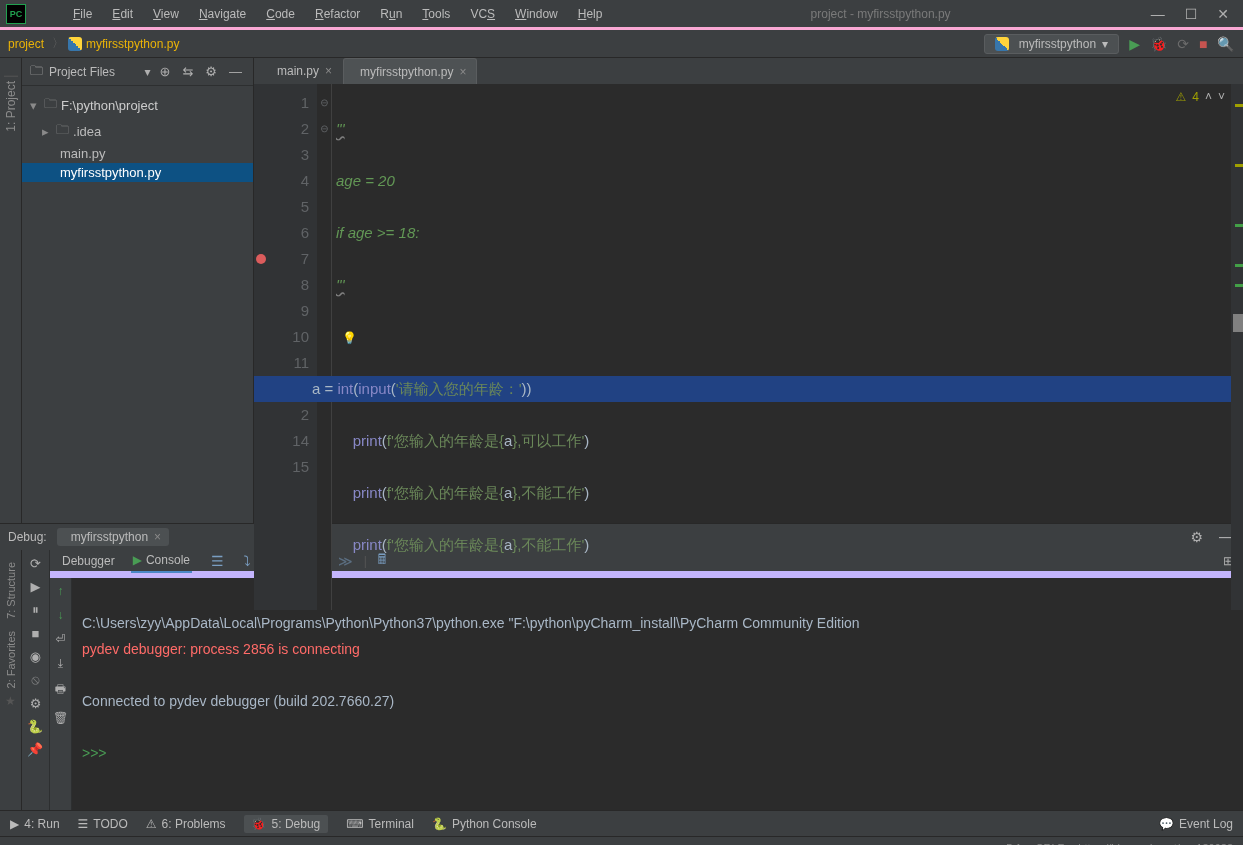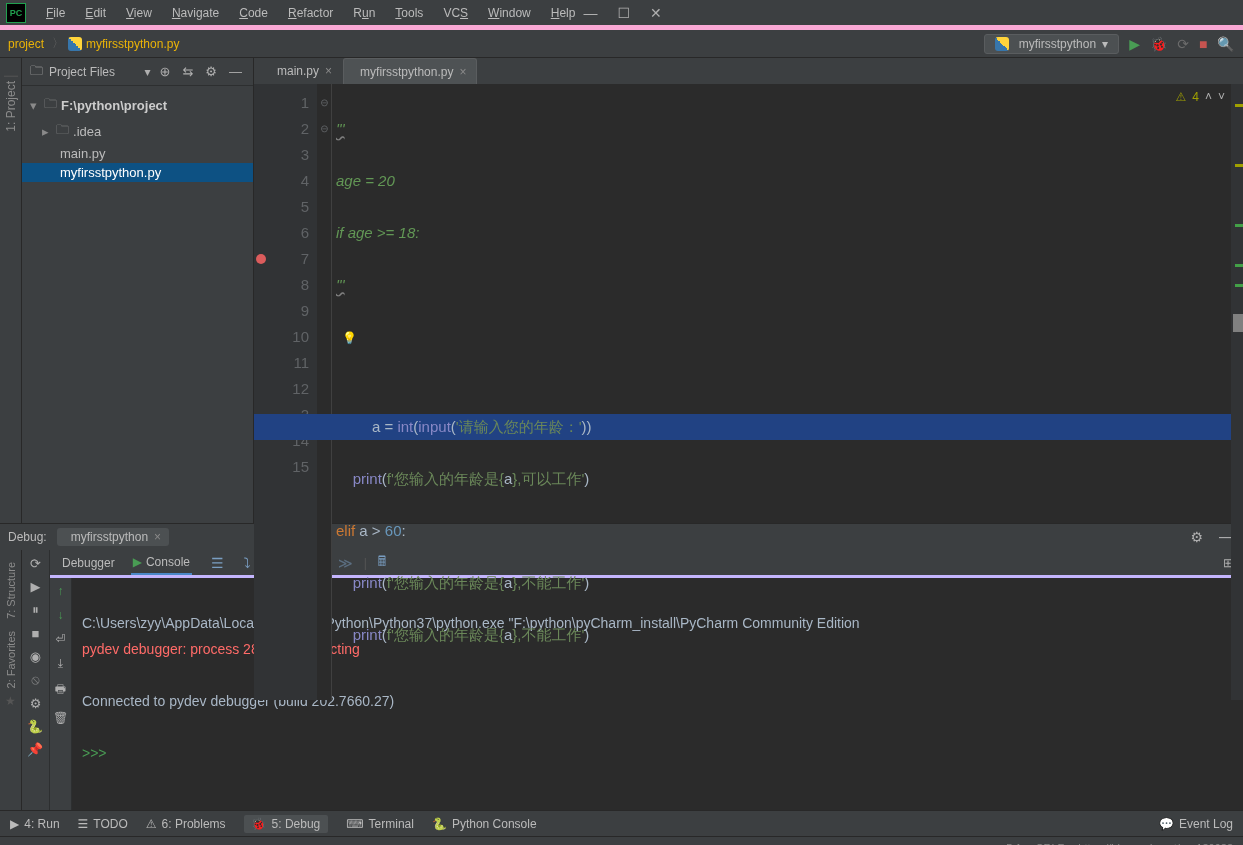--- a/index.html
+++ b/index.html
@@ -1,17 +1,17 @@
 <!DOCTYPE html>
 <html><head>
 <meta charset="utf-8">
 <style>
 *{margin:0;padding:0;box-sizing:border-box;font-family:"Segoe UI",Arial,sans-serif;}
 body{background:#3C3F41;color:#BBBBBB;font-size:12px;overflow:hidden;width:1243px;height:845px;}
-.titlebar{height:30px;background:#3C3F41;display:flex;align-items:center;padding:0 6px;border-bottom:5px solid #f9a8d4;}
+.titlebar{height:30px;background:#3C3F41;display:flex;align-items:center;padding:0 6px;border-bottom:3px solid #f9a8d4;gap:27px;}
 .titlebar .logo{width:20px;height:20px;background:#000;border:1px solid #21A04F;display:flex;align-items:center;justify-content:center;color:#21A04F;font-weight:bold;font-size:9px;margin-right:12px;}
 .menu{display:flex;gap:4px;}
 .menu span{padding:4px 8px;cursor:pointer;}
 .menu span u{text-decoration:underline;}
 .title-center{flex:1;text-align:center;color:#7A7A7A;}
 .win-controls{display:flex;gap:20px;color:#AFAFAF;font-size:14px;padding-right:8px;}
 .navbar{height:28px;background:#3C3F41;display:flex;align-items:center;padding:0 8px;border-bottom:1px solid #282828;}
 .navbar .crumb{color:#eab308;margin-right:4px;}
 .navbar .sep{color:#666;margin:0 4px;}
 .navbar .pyicon{width:14px;height:14px;display:inline-block;background:linear-gradient(45deg,#3776AB 50%,#FFD43B 50%);border-radius:3px;margin-right:4px;vertical-align:middle;}
@@ -28,46 +28,46 @@
 .pp-header{height:28px;display:flex;align-items:center;padding:0 8px;border-bottom:1px solid #2D2F30;gap:6px;}
 .pp-header .dir-icon{color:#AFAFAF;font-size:13px;}
 .pp-header .t{flex:1;}
 .pp-header .tbtn{color:#AFAFAF;font-size:13px;padding:0 3px;}
 .tree{padding:6px 0;font-size:13px;}
 .tree .node{display:flex;align-items:center;padding:2px 8px;gap:4px;white-space:nowrap;}
 .tree .node.sel{background:#0D5183;color:#fff;}
 .tree .indent1{padding-left:20px}
 .tree .folder{color:#8A8A8A;}
 .tree .caret{width:10px;color:#8A8A8A;}
-.tree .bold{font-weight:bold;color:#CCCCCC;}
+.tree .bold{font-weight:normal;color:#CCCCCC;}
 .editor{flex:1;background:#2B2B2B;display:flex;flex-direction:column;}
 .tabs{height:28px;background:#3C3F41;display:flex;align-items:flex-end;padding-left:6px;}
 .tab{height:26px;display:flex;align-items:center;padding:0 10px;gap:6px;font-size:12px;color:#BBBBBB;border:1px solid transparent;}
 .tab.active{background:#4E5254;border:1px solid #5A5D5F;border-bottom:none;border-radius:3px 3px 0 0;}
 .tab .close{color:#8A8A8A;}
 .editor-body{flex:1;display:flex;position:relative;font-family:"Consolas",monospace;font-size:15px;}
 .gutter{width:50px;background:#313335;text-align:right;color:#606366;padding:6px 8px 0 0;line-height:26px;border-right:1px solid #2B2B2B;}
 .bp-col{width:14px;background:#313335;padding-top:6px;line-height:26px;}
 .bp{width:10px;height:10px;background:#DB5C5C;border-radius:50%;margin:8px auto;}
 .fold-col{width:14px;background:#2B2B2B;padding-top:6px;line-height:26px;color:#606366;font-size:10px;text-align:center;border-right:1px solid #404040;}
 .code{flex:1;padding:6px 0 0 4px;line-height:26px;white-space:pre;}
 .line{height:26px;}
-.line.hl{background:#214283;position:relative;margin-left:-82px;padding-left:118px;margin-top:38px;}
+.line.hl{background:#214283;position:relative;margin-left:-82px;padding-left:58px;}
 .str{color:#6A8759;}.kw{color:#CC7832;}.fn{color:#A9B7C6;}.num{color:#6897BB;}.com{color:#629755;font-style:italic;}.wavy{text-decoration:underline wavy #808080;}
 .var{color:#A9B7C6;}.bulb{color:#FFC66D;font-size:12px;}
 .inspections{position:absolute;top:6px;right:18px;color:#A0A000;font-size:12px;display:flex;gap:6px;align-items:center;}
 .minimap{width:12px;background:#313335;position:relative;}
 .minimap .m{position:absolute;right:0;width:8px;height:3px;}
 .debug-panel{border-top:1px solid #282828;background:#3C3F41;}
 .dp-header{height:26px;display:flex;align-items:center;padding:0 8px;gap:10px;}
 .dp-header .lbl{color:#BBBBBB;}
 .dp-header .cfg{background:#4C5052;border-radius:3px;padding:2px 8px;display:flex;align-items:center;gap:6px;}
 .dp-header .gear{margin-left:auto;color:#AFAFAF;font-size:14px;}
 .dp-header .min{color:#AFAFAF;font-size:16px;margin-left:6px;}
-.dp-toolbar{height:28px;display:flex;align-items:center;border-bottom:3px solid #c4b5fd;}
+.dp-toolbar{height:28px;display:flex;align-items:center;border-bottom:7px solid #c4b5fd;}
 .dp-side{width:28px;background:#3C3F41;display:flex;flex-direction:column;align-items:center;gap:8px;padding-top:6px;border-right:1px solid #2D2F30;}
 .dp-side .sbtn{font-size:13px;color:#AFAFAF;}
 .dp-tabs{display:flex;align-items:center;gap:14px;padding:0 10px;height:28px;}
 .dp-tabs .dtab{padding:4px 2px;color:#BBBBBB;}
 .dp-tabs .dtab.active{border-bottom:2px solid #4A88C7;}
 .dp-tabs .dtab .ic{color:#499C54;margin-right:4px;}
 .dp-toolbar .tico{color:#7A9EC2;font-size:14px;padding:0 5px;}
 .console{flex:1;background:#2B2B2B;font-family:"Consolas",monospace;font-size:14px;padding:6px 10px;line-height:26px;white-space:pre;overflow:hidden;}
 .console .c1{color:#A9B7C6;}.console .c2{color:#FF6B68;}.console .c3{color:#A9B7C6;}.console .prompt{color:#499C54;}
 .left-gutter2{width:22px;background:#3C3F41;border-right:1px solid #282828;display:flex;flex-direction:column;align-items:center;color:#8C8C8C;padding-top:6px;}
@@ -92,20 +92,21 @@
     <span><u>V</u>iew</span>
     <span><u>N</u>avigate</span>
     <span><u>C</u>ode</span>
     <span><u>R</u>efactor</span>
     <span>R<u>u</u>n</span>
     <span><u>T</u>ools</span>
     <span>VC<u>S</u></span>
     <span><u>W</u>indow</span>
     <span><u>H</u>elp</span>
   </div>
+  <div class="title-center">project - myfirsstpython.py</div>
   <div class="win-controls">
     <span>—</span>
     <span>☐</span>
     <span>✕</span>
   </div>
 </div>
 
 <div class="navbar">
   <span class="crumb">project</span>
   <span class="sep">〉</span>
@@ -215,21 +216,20 @@
           <div></div>
       </div>
       <div class="code">
 <div class="line"><span class="com wavy">'''</span></div>
 <div class="line"><span class="com">age = 20</span></div>
 <div class="line"><span class="com">if</span><span class="com"> age &gt;= 18:</span></div>
 <div class="line"><span class="com wavy">'''</span></div>
 <div class="line"><span class="bulb">  💡</span></div>
 <div class="line hl"><span class="var">a = </span><span style="color:#8888C6">int</span><span class="fn">(</span><span style="color:#8888C6">input</span><span class="fn">(</span><span class="str">'请输入您的年龄：'</span><span class="fn">))</span></div>
 <div class="line"><span style="color:#8888C6">    print</span><span class="fn">(</span><span class="str">f'您输入的年龄是{</span><span class="var">a</span><span class="str">},可以工作'</span><span class="fn">)</span></div>
-<div class="line"><span class="kw">elif </span><span class="var">a</span><span class="fn"> &gt; </span><span class="num">60</span><span class="fn">:</span></div>
 <div class="line"><span style="color:#8888C6">    print</span><span class="fn">(</span><span class="str">f'您输入的年龄是{</span><span class="var">a</span><span class="str">},不能工作'</span><span class="fn">)</span></div>
 <div class="line"><span style="color:#8888C6">    print</span><span class="fn">(</span><span class="str">f'您输入的年龄是{</span><span class="var">a</span><span class="str">},不能工作'</span><span class="fn">)</span></div>
       </div>
       <div class="inspections">
         <span>⚠</span>
           <span>4</span>
         <span style="color:#AFAFAF">˄</span>
         <span style="color:#AFAFAF">˅</span>
       </div>
       <div class="minimap">

